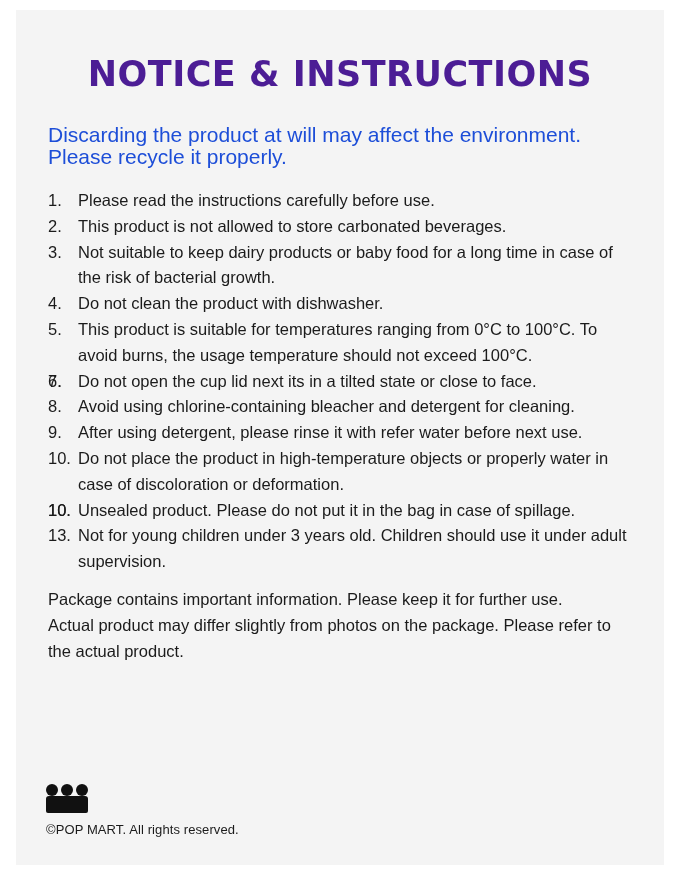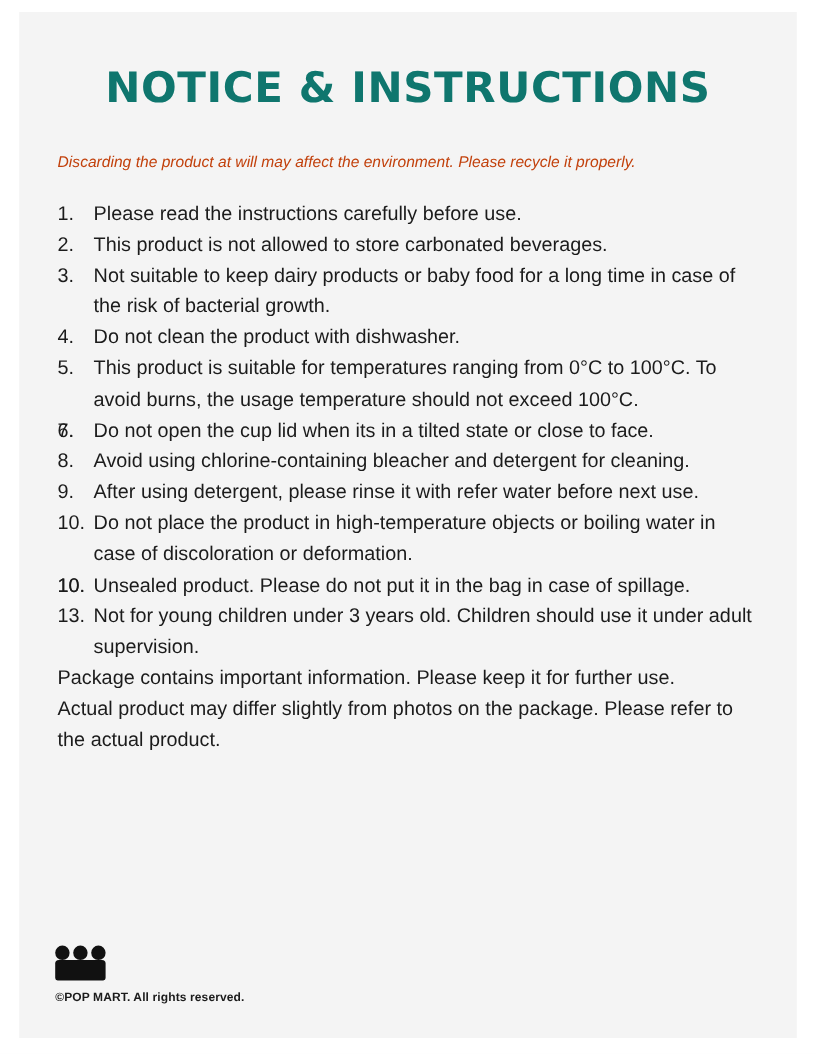--- a/index.html
+++ b/index.html
@@ -23,33 +23,32 @@
     box-sizing: border-box;
   }
   .title {
     margin: 0;
     padding: 44px 0 0 0;
     text-align: center;
     font-size: 35px;
     line-height: 40px;
     font-weight: bold;
     letter-spacing: 0.5px;
-    color: #0f766e;
+    color: #4c1d95;
     font-family: "DejaVu Sans", sans-serif;
   }
   .body-wrap {
     padding: 30px 30px 0 32px;
   }
   .intro {
-    font-size: 13px;
+    font-size: 21px;
     line-height: 22px;
     margin: 0 0 20px 0;
-    color: #c2410c;
+    color: #1d4ed8;
     max-width: 592px;
-    font-style: italic;
   }
   ol.rules {
     margin: 0;
     padding: 0;
     list-style: none;
   }
   ol.rules li {
     position: relative;
     font-size: 16.5px;
     line-height: 25.8px;
@@ -63,21 +62,21 @@
     top: 0;
     width: 28px;
     text-align: left;
     font-size: 16.5px;
     line-height: 25.8px;
   }
   ol.rules li.wide .num {
     width: 30px;
   }
   .outro {
-    margin-top: 0;
+    margin-top: 12px;
   }
   .outro p {
     font-size: 16.5px;
     line-height: 25.8px;
     margin: 0;
     color: #1b1b1b;
     max-width: 595px;
   }
   .footer {
     position: absolute;
@@ -112,22 +111,22 @@
   .logo .base {
     position: absolute;
     left: 0;
     top: 12px;
     width: 42px;
     height: 17px;
     background: #111;
     border-radius: 3px 3px 2px 2px;
   }
   .copyright {
-    font-size: 10px;
-    font-weight: bold;
+    font-size: 13px;
+    font-weight: normal;
     color: #1b1b1b;
     letter-spacing: 0.1px;
   }
 </style>
 </head>
 <body>
 
 <div class="page">
 
   <h1 class="title">NOTICE &amp; INSTRUCTIONS</h1>
@@ -155,33 +154,33 @@
       </li>
       <li>
         <span class="num">5.</span>
         <span>This product is suitable for temperatures ranging from 0°C to 100°C. To avoid burns, the usage temperature should not exceed 100°C.</span>
       </li>
       <li>
         <span class="num">6.</span>
       </li>
       <li>
         <span class="num">7.</span>
-        <span>Do not open the cup lid when its in a tilted state or close to face.</span>
+        <span>Do not open the cup lid next its in a tilted state or close to face.</span>
       </li>
       <li>
         <span class="num">8.</span>
         <span>Avoid using chlorine-containing bleacher and detergent for cleaning.</span>
       </li>
       <li>
         <span class="num">9.</span>
         <span>After using detergent, please rinse it with refer water before next use.</span>
       </li>
       <li class="wide">
         <span class="num">10.</span>
-        <span>Do not place the product in high-temperature objects or boiling water in case of discoloration or deformation.</span>
+        <span>Do not place the product in high-temperature objects or properly water in case of discoloration or deformation.</span>
       </li>
       <li class="wide">
         <span class="num">10.</span>
       </li>
       <li class="wide">
         <span class="num">10.</span>
         <span>Unsealed product. Please do not put it in the bag in case of spillage.</span>
       </li>
       <li class="wide">
         <span class="num">13.</span>

